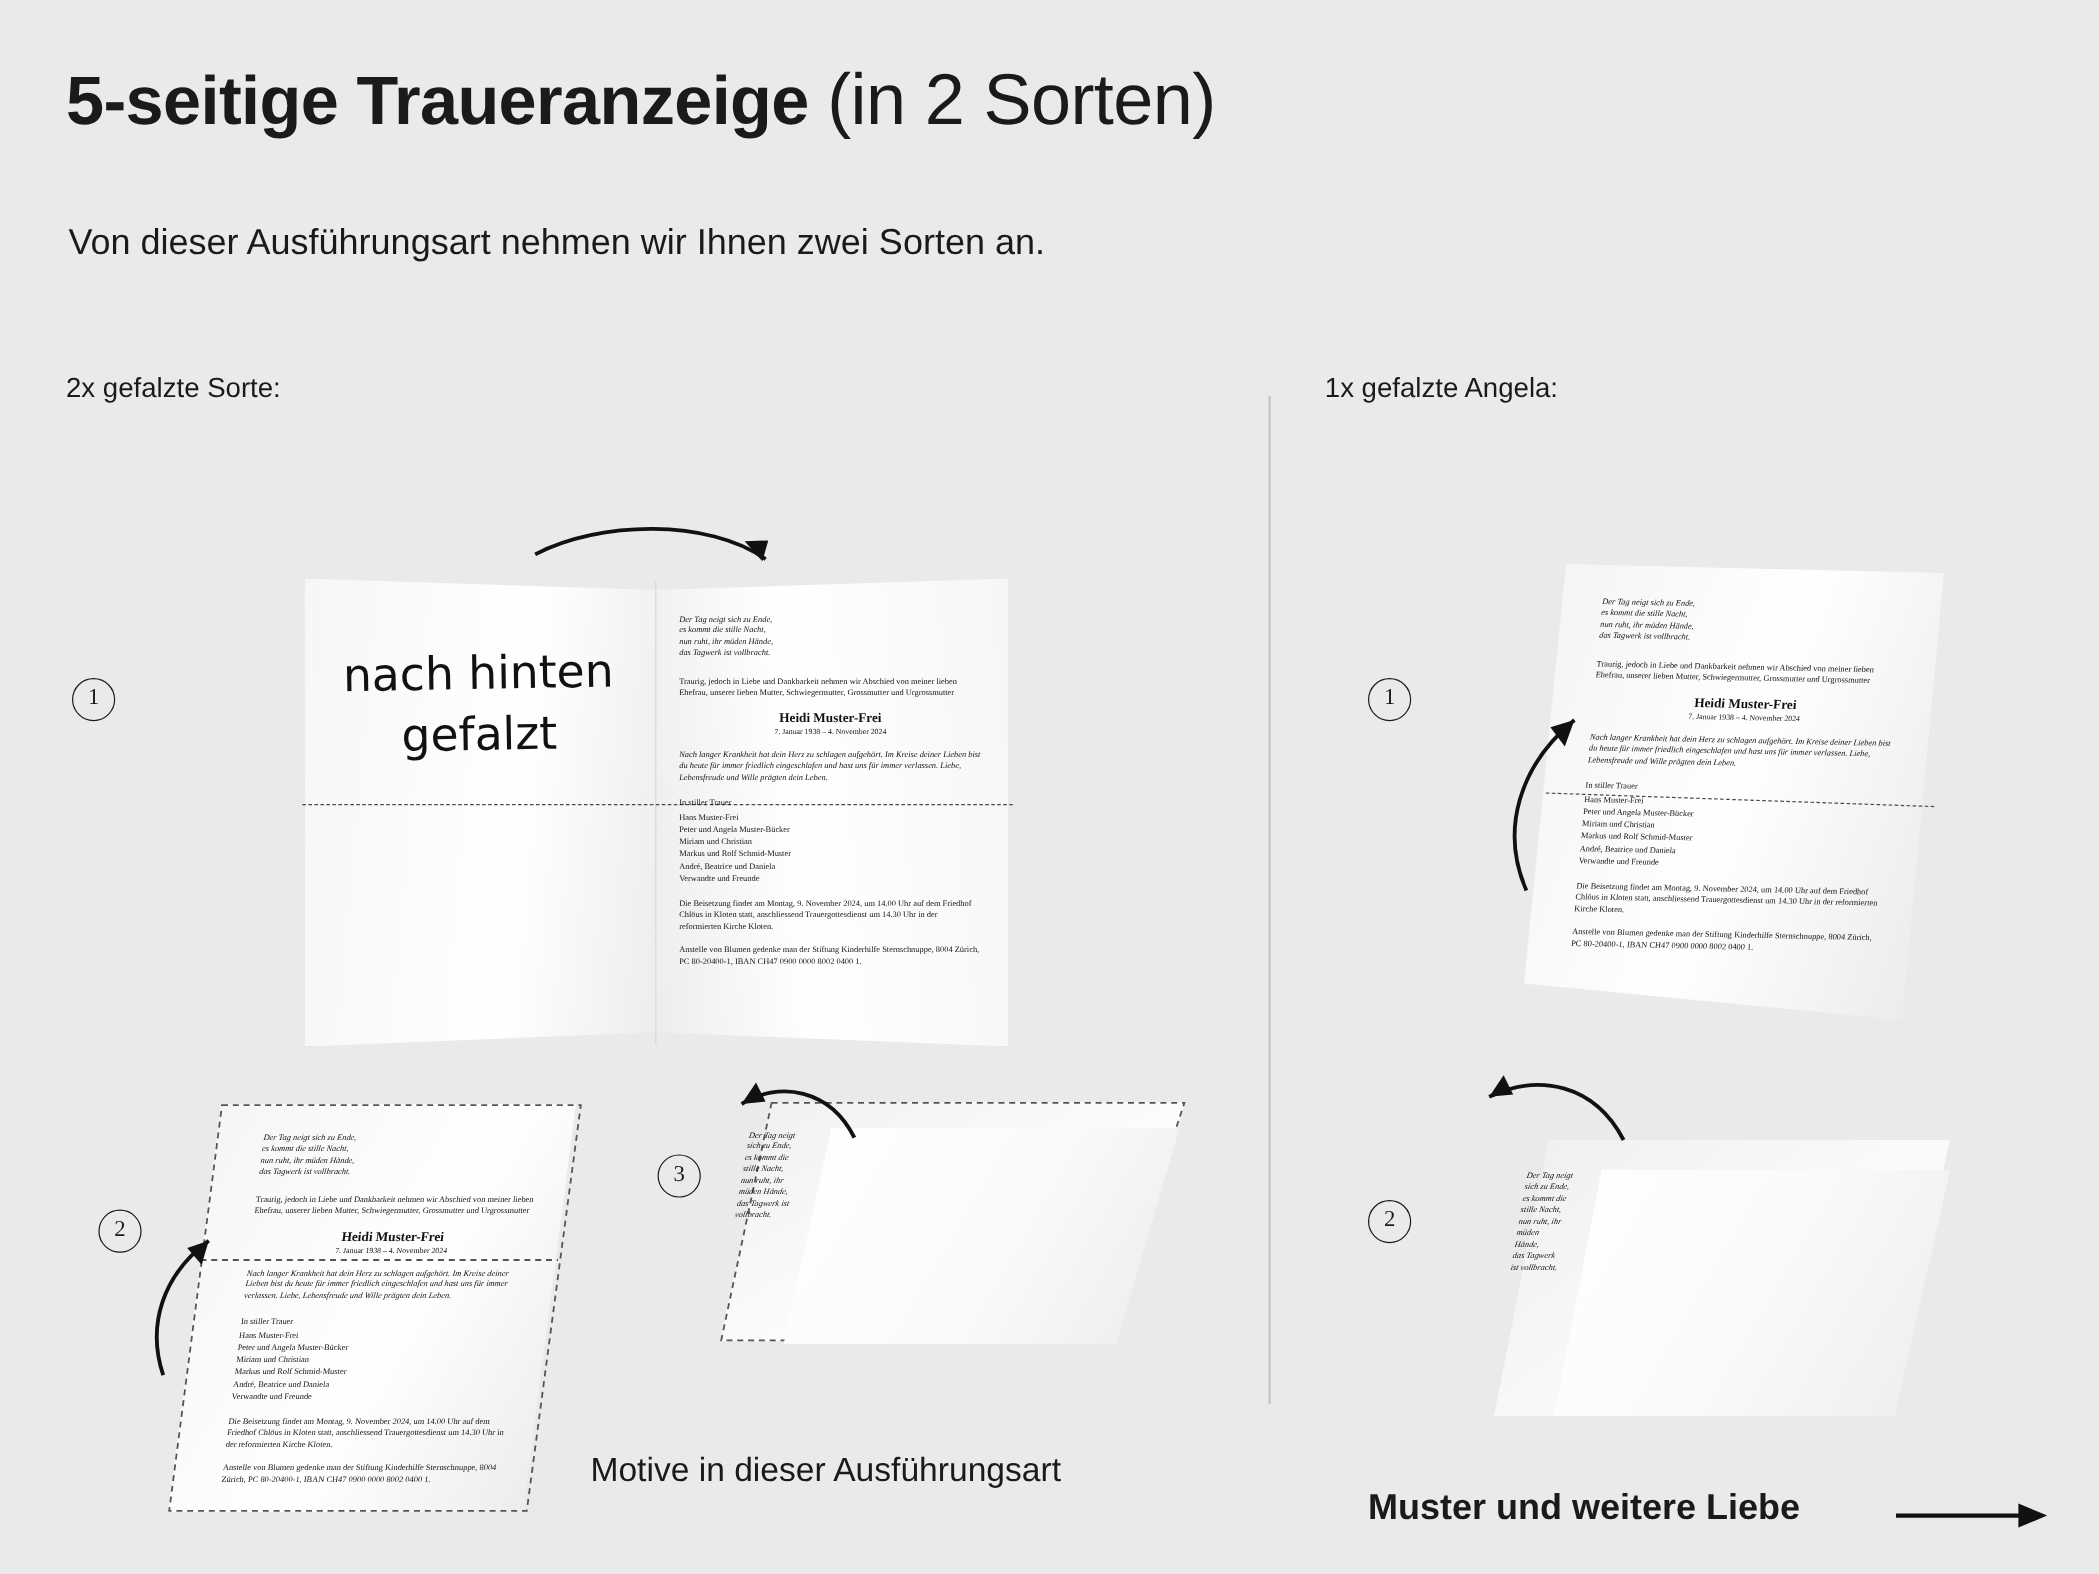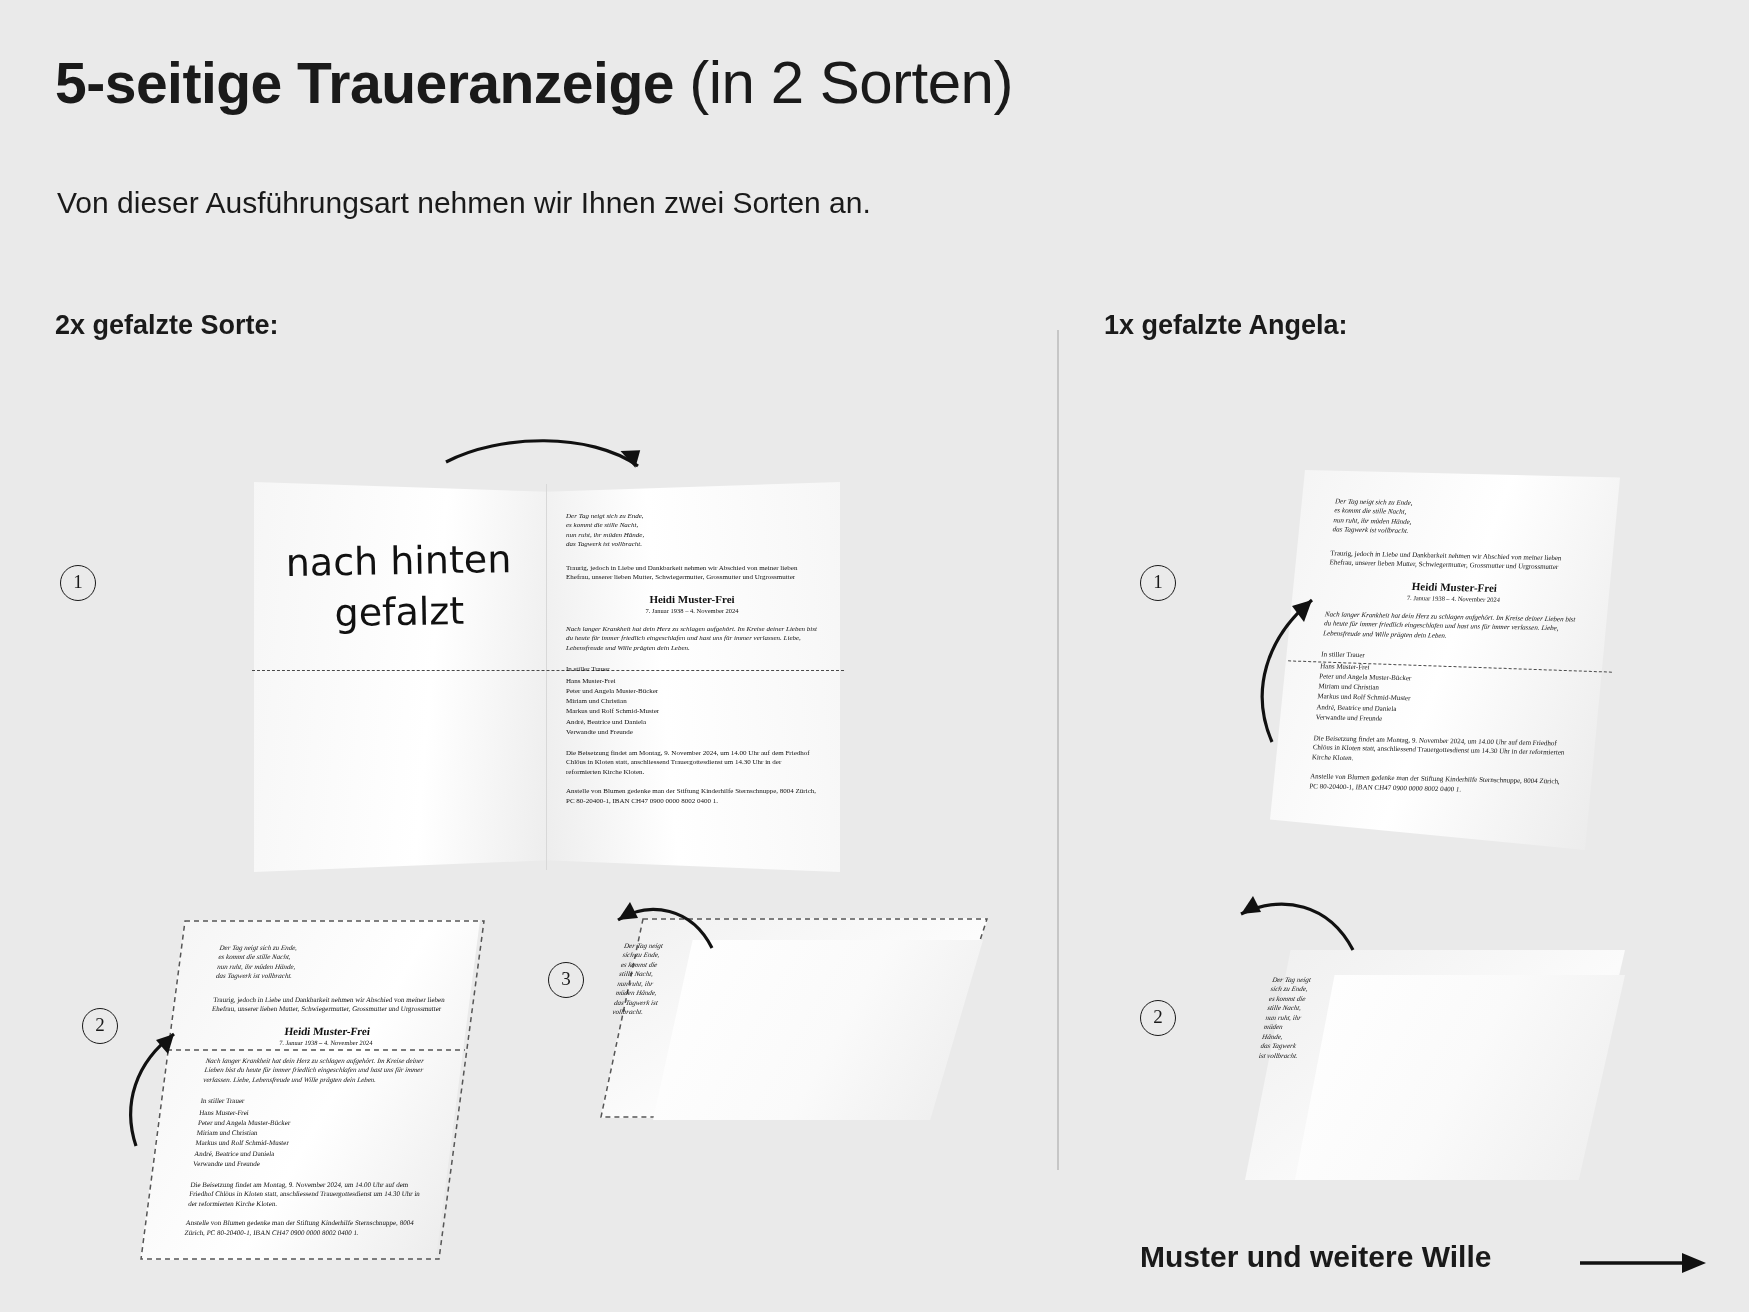--- a/index.html
+++ b/index.html
@@ -18,21 +18,21 @@
     position:absolute;left:55px;top:48px;
     font-size:57px;font-weight:700;letter-spacing:-0.5px;
     white-space:nowrap;
   }
   .title .sub{font-weight:400;font-size:60px;}
   .subtitle{
     position:absolute;left:57px;top:186px;
     font-size:30px;font-weight:400;
   }
   .col-head{
-    position:absolute;font-size:27px;font-weight:700;
+    position:absolute;font-size:23px;font-weight:400;
   }
   #head-left{left:55px;top:310px;}
   #head-right{left:1104px;top:310px;}
 
   
   .vdivider{
     position:absolute;left:1057px;top:330px;width:2px;height:840px;
     background:#c6c6c6;
   }
 
@@ -215,20 +215,21 @@
 das Tagwerk ist vollbracht.</div>
     </div>
 
     <svg class="arrowsvg" style="left:6px;top:-24px;" width="120" height="70" viewBox="0 0 120 70">
       <path d="M106,54 C86,14 44,6 12,26" stroke="#111" stroke-width="3.2" fill="none"></path>
       <path d="M12,26 L32,24 L24,8 Z" fill="#111"></path>
     </svg>
   </div>
 
   <div class="note" id="note-left">
+    <div>Motive in dieser Ausführungsart</div>
   </div>
 
   <div class="step" style="left:1140px;top:565px;">1</div>
 
   <div class="cardwrap" style="left:1270px;top:470px;width:380px;height:400px;">
     <div class="sheet" style="left:0;top:0;width:350px;height:380px;
                 background:linear-gradient(110deg,#f3f3f3,#ffffff 50%,#e9e9e9);
                 clip-path:polygon(10% 0%, 100% 2%, 90% 100%, 0% 92%);"></div>
     <div class="dash-h" style="left:18px;top:196px;width:324px;transform:rotate(2deg);"></div>
 
@@ -273,19 +274,19 @@
 es kommt die stille Nacht,
 nun ruht, ihr müden Hände,
 das Tagwerk ist vollbracht.</div>
     </div>
     <svg class="arrowsvg" style="left:-20px;top:-62px;" width="140" height="80" viewBox="0 0 140 80">
       <path d="M128,62 C104,16 58,6 16,26" stroke="#111" stroke-width="3.2" fill="none"></path>
       <path d="M16,26 L36,24 L28,8 Z" fill="#111"></path>
     </svg>
   </div>
 
-  <div id="muster">Muster und weitere Wille</div>
+  <div id="muster">Muster und weitere Liebe</div>
   <svg class="arrowsvg" style="left:1580px;top:1248px;" width="130" height="30" viewBox="0 0 130 30">
     <line x1="0" y1="15" x2="108" y2="15" stroke="#111" stroke-width="3.4"></line>
     <path d="M126,15 L102,5 L102,25 Z" fill="#111"></path>
   </svg>
 
 </div>
 
 </body></html>

